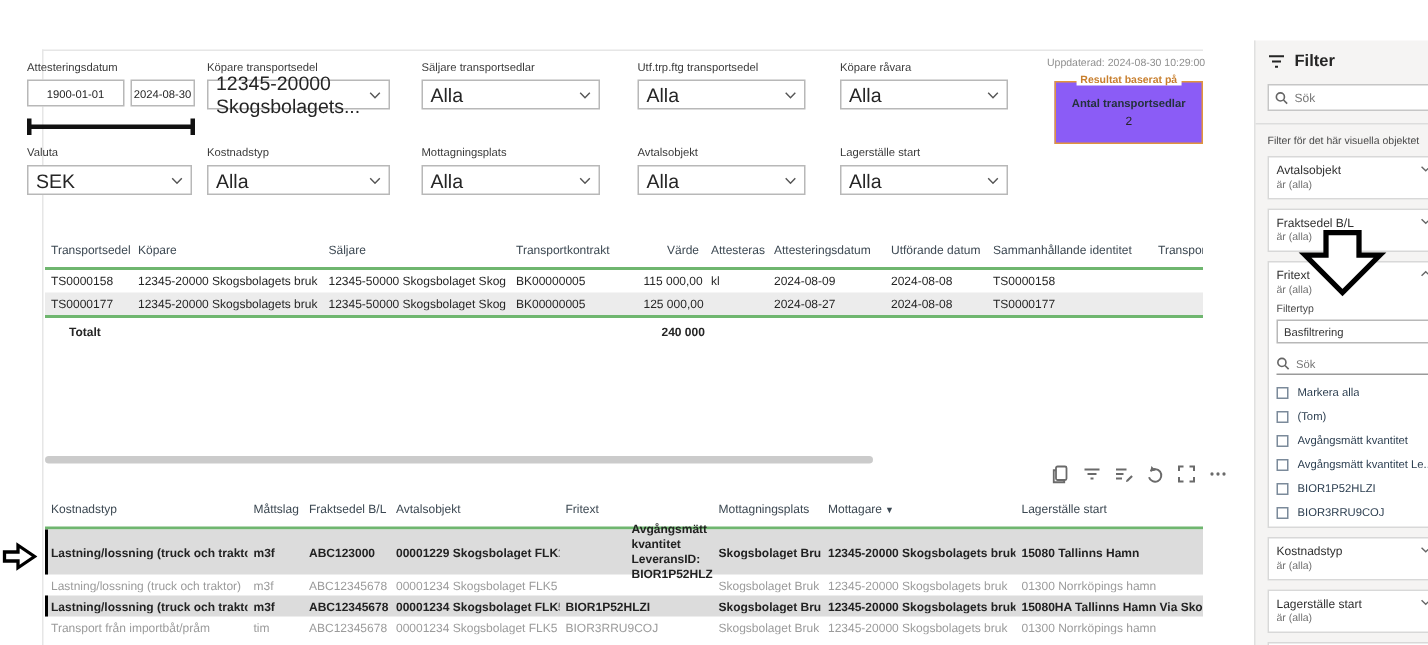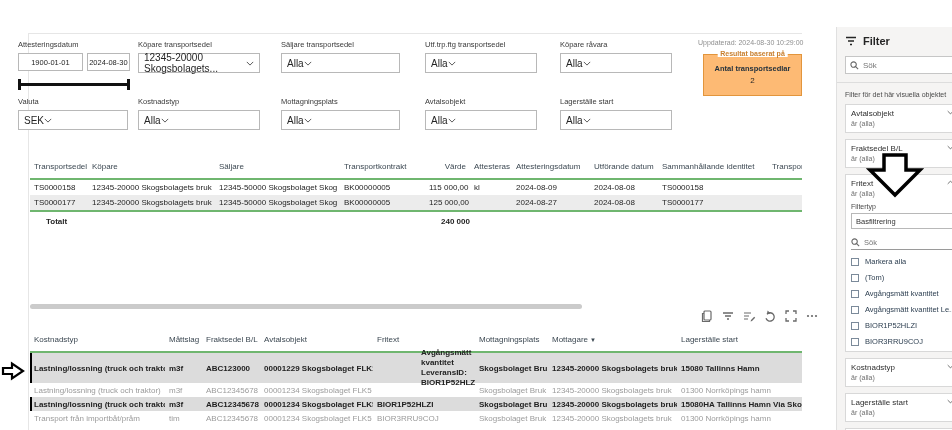--- a/index.html
+++ b/index.html
@@ -17,28 +17,28 @@
   #refresh-btn { left:900px; top:3px; width:18px; height:18px; cursor:pointer; }
   #bubble-btn { left:927px; top:-4px; width:34px; height:34px; border-radius:50%; background:#1d6672; }
   #bubble-btn svg { margin:9px 0 0 8px; }
 
   
   #canvas-frame { left:28px; top:33px; width:774px; height:397px;
     border-left:1px solid #e6e6e6; border-top:1px solid #e6e6e6; }
 
   
   .slicer-label { font-size:7.5px; color:#3a3a3a; }
-  .dd { border:1px solid #b8b8b8; height:20px; background:#fff; font-size:10px;
-    color:#252525; display:flex; align-items:center; padding:0 5px; cursor:pointer; }
+  .dd { border:1px solid #b8b8b8; height:20px; background:#fff; font-size:13px;
+    color:#252525; display:flex; align-items:center; padding:0 5px; justify-content:space-between; cursor:pointer; }
   .datebox { border:1px solid #b8b8b8; height:18px; background:#fff; font-size:7.5px;
     display:flex; align-items:center; justify-content:center; }
   .chev-svg { flex:0 0 auto; }
 
   #updated { left:698px; top:39px; font-size:7px; color:#8f8f8f; }
-  #result-box { left:703px; top:54px; width:99px; height:42px; border:1px solid #e2953c; background:#fdba74; }
+  #result-box { left:703px; top:54px; width:99px; height:42px; border:1px solid #e2953c; background:#8b5cf6; }
   #result-box .legend { position:absolute; top:-5px; left:50%; transform:translateX(-50%);
     background:#fff; padding:0 3px; font-size:7px; font-weight:bold; color:#c87f2e; white-space:nowrap; }
   #result-box .metric { margin-top:9px; text-align:center; font-size:7.5px; color:#24323d; font-weight:bold; }
   #result-box .value { text-align:center; font-size:8px; color:#252525; margin-top:3px; }
 
   
   .grid-row { display:grid; align-items:center; }
   .main-cols { grid-template-columns:58px 127px 125px 85px 45px 42px 78px 68px 110px 1fr; }
   .det-cols  { grid-template-columns:135px 37px 58px 113px 102px 73px 129px 1fr; }
   .cell { font-size:8px; padding:0 4px; overflow:hidden; white-space:nowrap; }
@@ -106,21 +106,21 @@
     <div class="slicer-label">Köpare transportsedel</div>
     <div class="dd" style="margin-top:4px;">
         <span>12345-20000 Skogsbolagets...</span>
         <svg class="chev-svg" width="8" height="5" viewBox="0 0 10 6">
           <polyline points="1,1 5,5 9,1" fill="none" stroke="#555" stroke-width="1.2"></polyline>
         </svg>
       </div>
   </div>
 
   <div class="abs" style="left:281px; top:40px; width:119px;">
-    <div class="slicer-label">Säljare transportsedel</div>
+    <div class="slicer-label">Säljare transportsedlar</div>
     <div class="dd" style="margin-top:4px;">
         <span>Alla</span>
         <svg class="chev-svg" width="8" height="5" viewBox="0 0 10 6">
           <polyline points="1,1 5,5 9,1" fill="none" stroke="#555" stroke-width="1.2"></polyline>
         </svg>
       </div>
   </div>
 
   <div class="abs" style="left:425px; top:40px; width:112px;">
     <div class="slicer-label">Utf.trp.ftg transportsedel</div>

